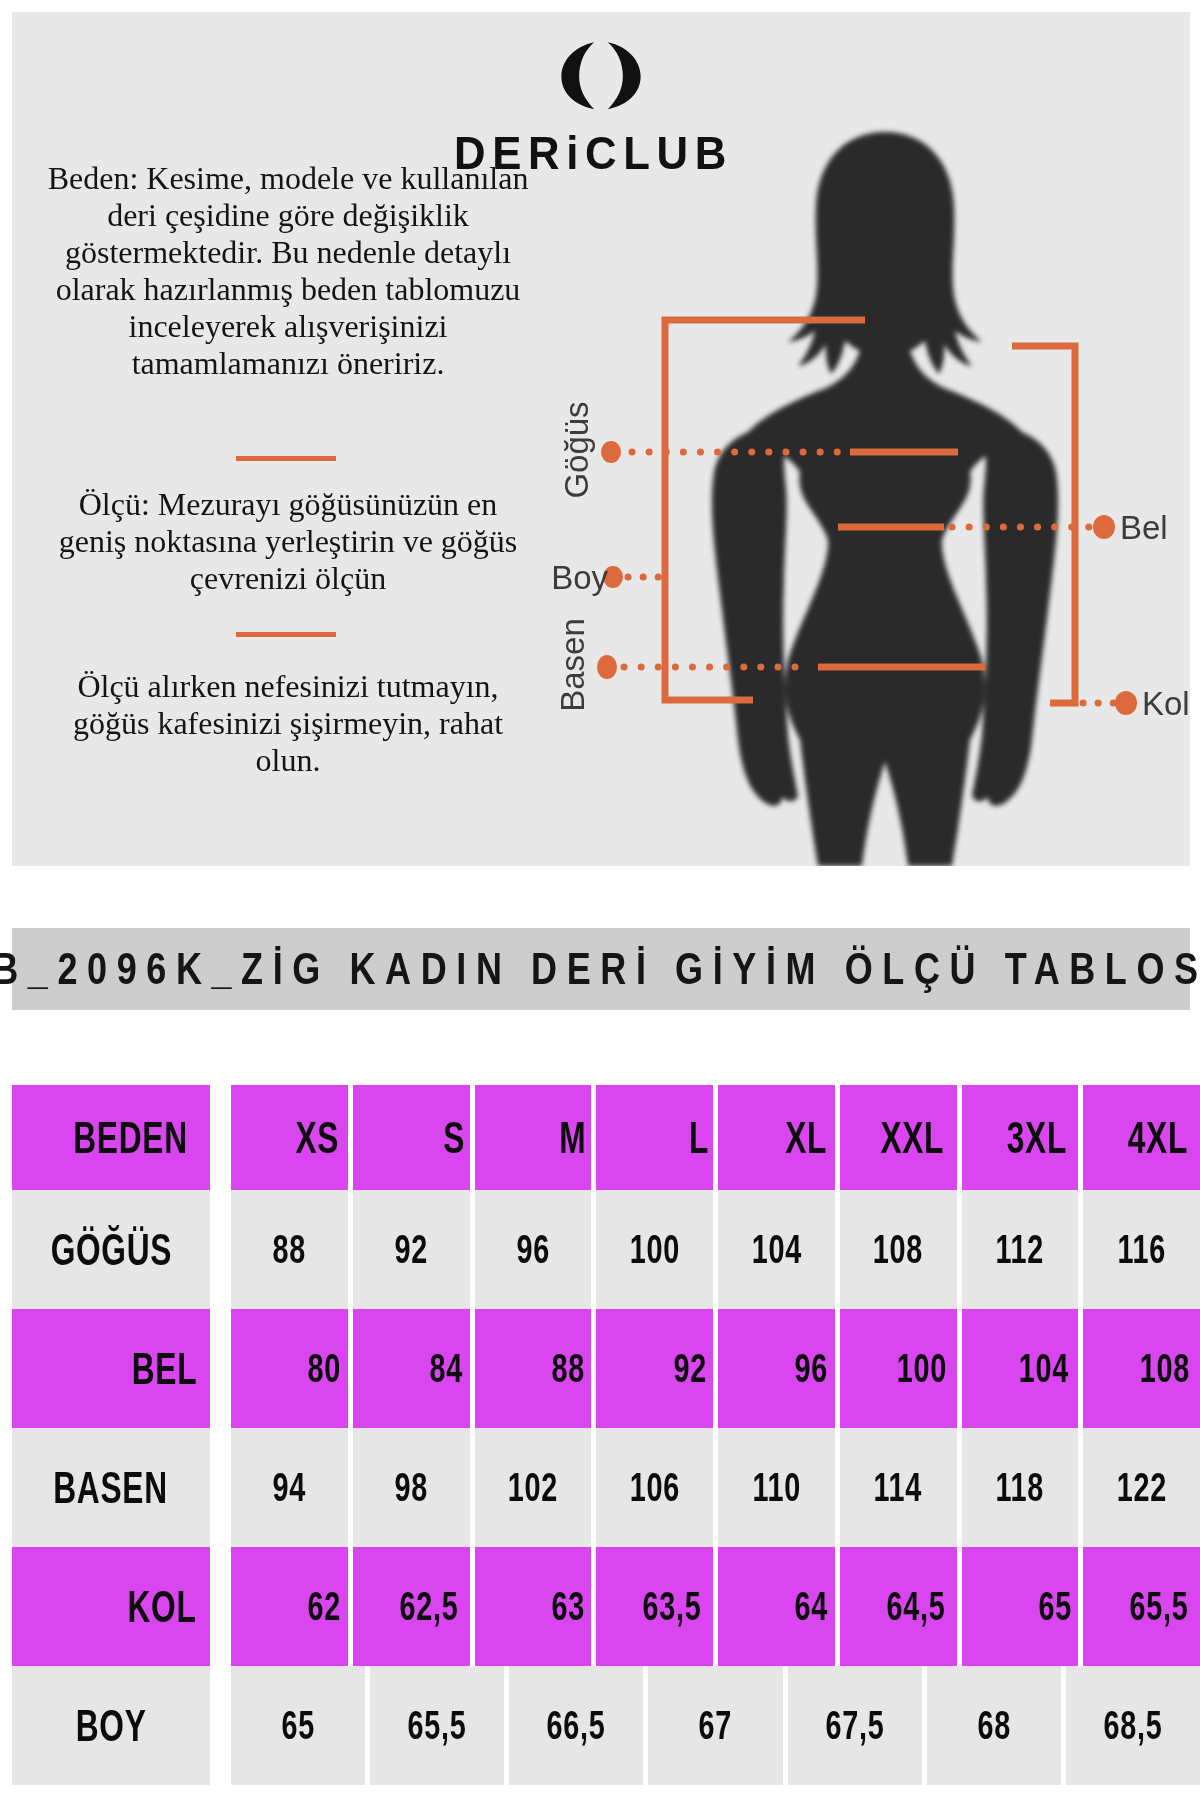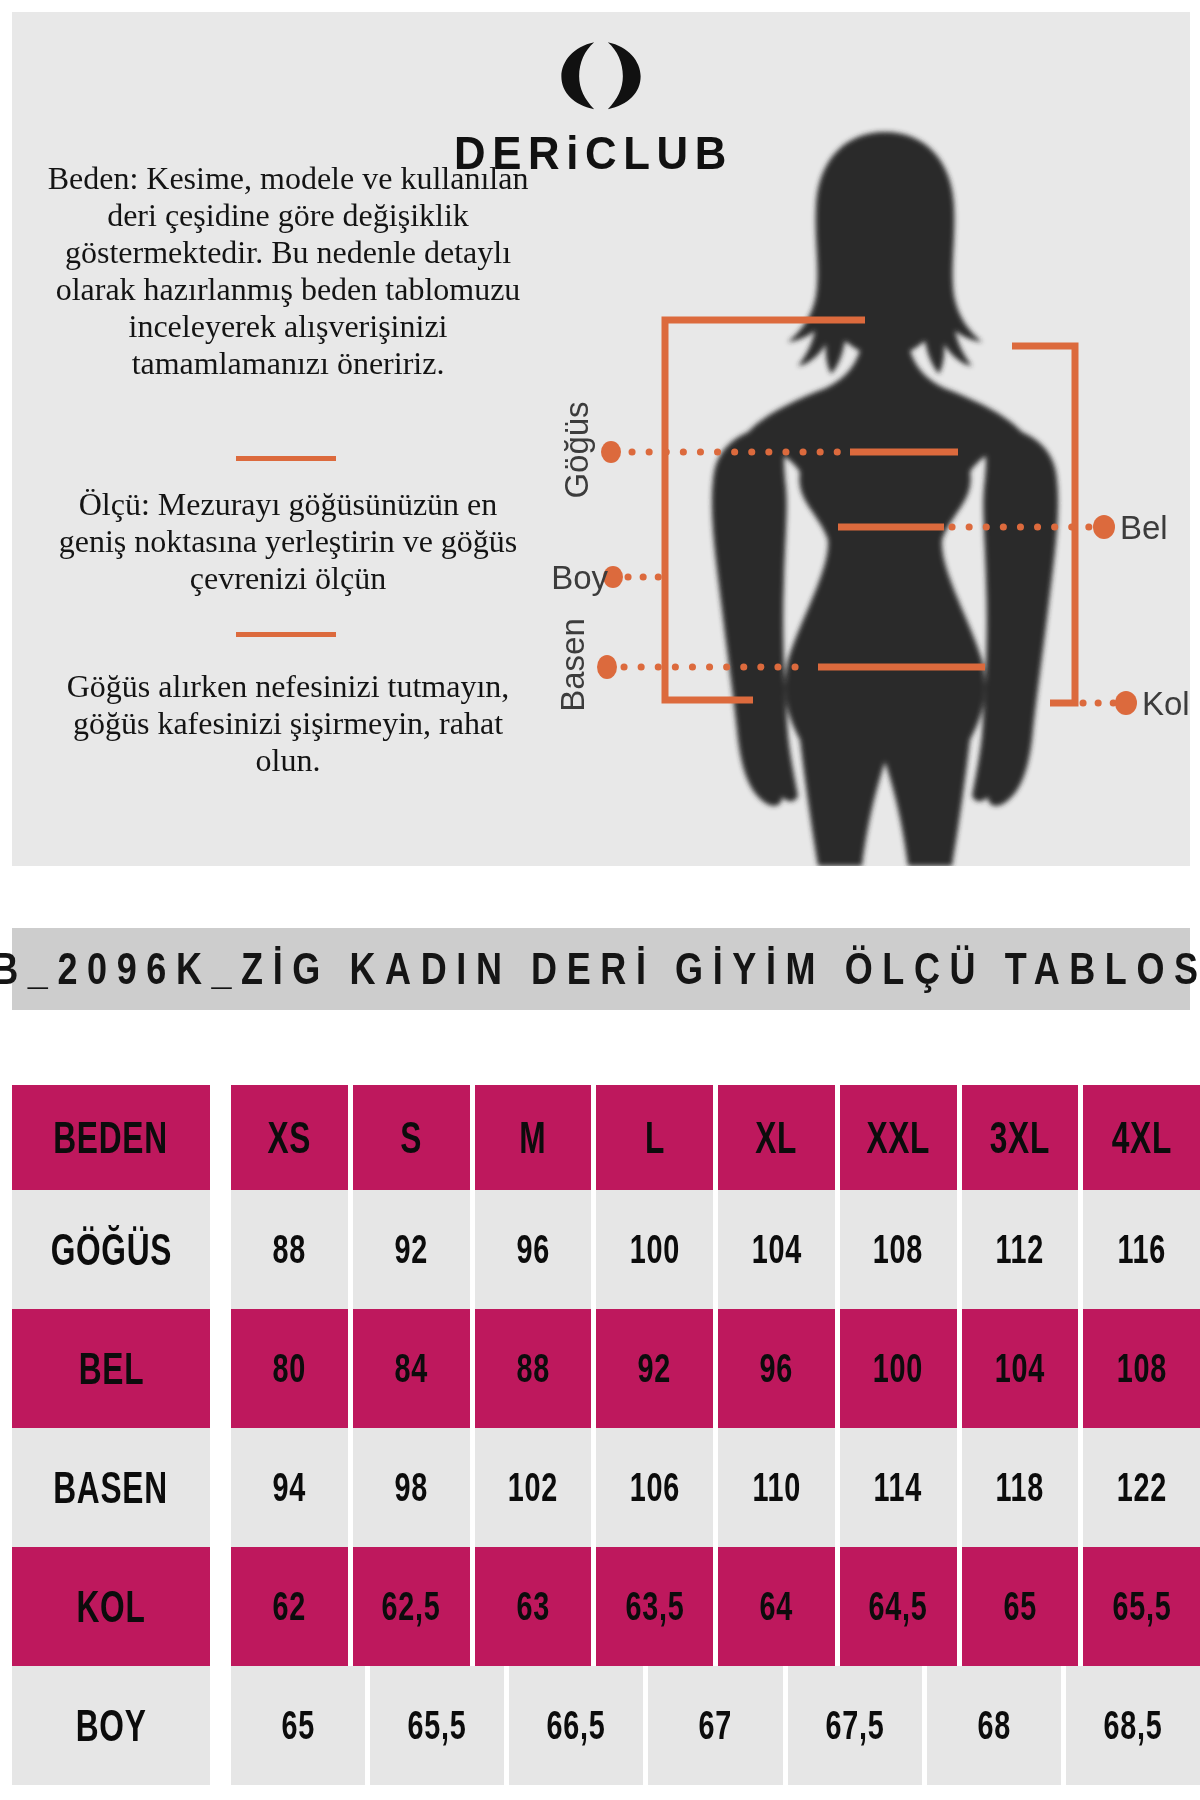--- a/index.html
+++ b/index.html
@@ -34,21 +34,21 @@
 
   
   .size-table{position:absolute;left:12px;top:1085px;width:1188px;}
   .t-row{display:flex;}
   .t-row.header{height:105px;}
   .t-row.data{height:119px;}
   .cell{display:flex;align-items:center;justify-content:center;}
   .label-cell{width:198px;margin-right:21px;flex:none;}
   .val-cell{flex:1;margin-left:5px;}
   .val-cell.first{margin-left:0;}
-  .dark{background:#be185d;}
+  .dark{background:#d946ef;justify-content:flex-end;}
   .light{background:#e6e6e6;}
   .cond{font-weight:bold;color:#0c0c0c;transform:scaleX(.72);transform-origin:center;
         display:inline-block;white-space:nowrap;letter-spacing:1px;}
   .lbl{font-size:44px;}
   .val{font-size:40px;}
 </style>
 </head>
 <body>
 
 <div class="page">
@@ -152,21 +152,21 @@
         </g>
       </svg>
       <span class="logo-text">DERiCLUB</span>
     </div>
 
     <div class="info-col">
       <p class="info-p p1">Beden: Kesime, modele ve kullanılan deri çeşidine göre değişiklik göstermektedir. Bu nedenle detaylı olarak hazırlanmış beden tablomuzu inceleyerek alışverişinizi tamamlamanızı öneririz.</p>
       <div class="divider d1"></div>
       <p class="info-p p2">Ölçü: Mezurayı göğüsünüzün en geniş noktasına yerleştirin ve göğüs çevrenizi ölçün</p>
       <div class="divider d2"></div>
-      <p class="info-p p3">Göğüs alırken nefesinizi tutmayın, göğüs kafesinizi şişirmeyin, rahat olun.</p>
+      <p class="info-p p3">Ölçü alırken nefesinizi tutmayın, göğüs kafesinizi şişirmeyin, rahat olun.</p>
     </div>
   </div>
 
   <div class="banner">
     <span class="banner-title">YB_2096K_ZİG KADIN DERİ GİYİM ÖLÇÜ TABLOSU</span>
   </div>
 
   <div class="size-table" id="size-table">
       <div class="t-row header">
         <div class="cell dark label-cell">

